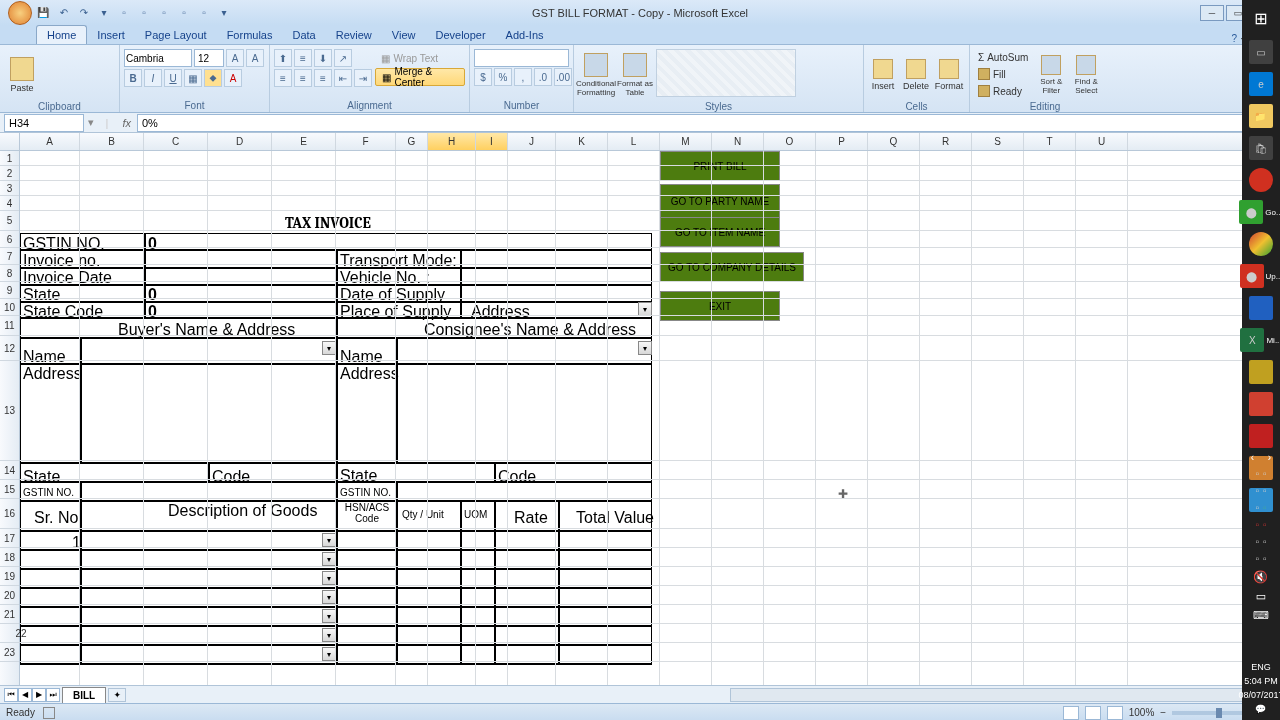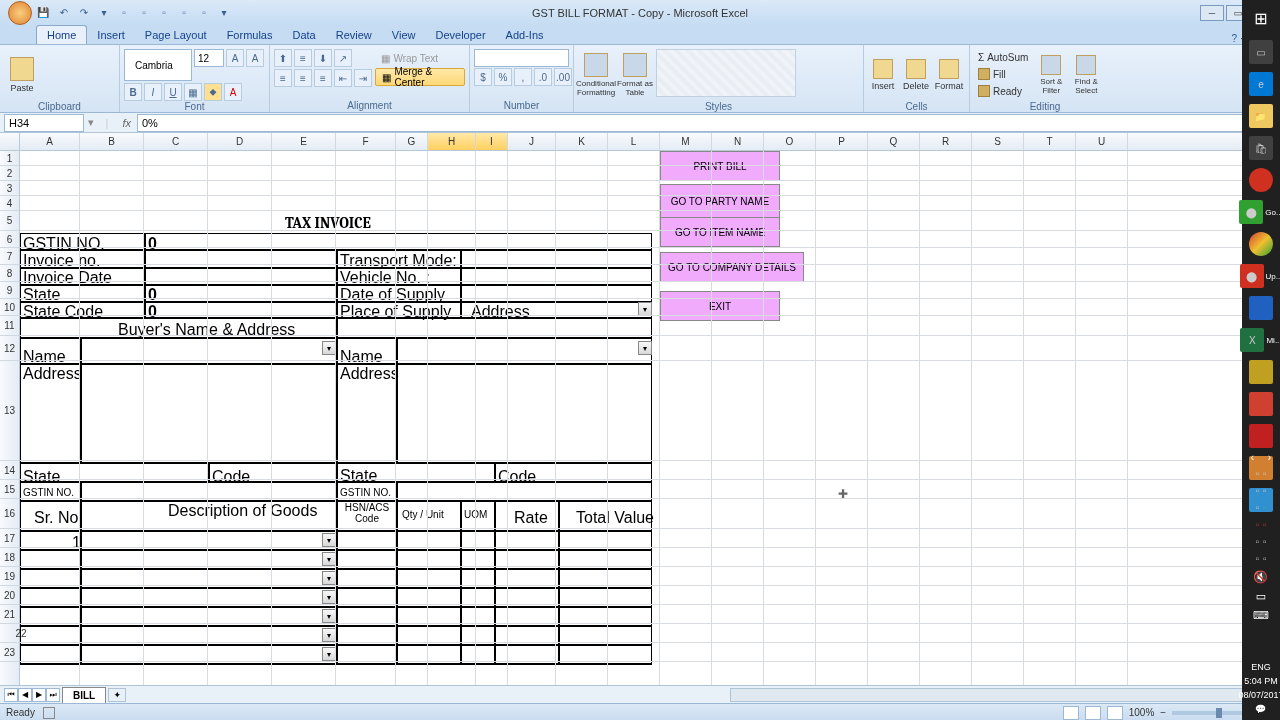--- a/index.html
+++ b/index.html
@@ -27,21 +27,21 @@
 .rgroup .gbody { flex: 1; display: flex; align-items: flex-start; gap: 3px; padding-top: 2px; }
 
 .bigbtn { width: 36px; height: 52px; display: flex; flex-direction: column; align-items: center; justify-content: center; gap: 2px; font-size: 9px; color: #333; }
 .bigbtn .bicon { width: 24px; height: 24px; background: #f0d890; border: 1px solid #c0a060; }
 .smallcol { display: flex; flex-direction: column; gap: 1px; }
 .smallbtn { height: 16px; padding: 0 4px; display: flex; align-items: center; gap: 3px; font-size: 10px; color: #333; }
 .smallbtn .sicon { width: 12px; height: 12px; background: #d0b060; border: 1px solid #a08040; }
 
 .font-controls { display: flex; flex-direction: column; gap: 2px; }
 .font-row { display: flex; gap: 2px; }
-.font-name { width: 68px; height: 32px; border: 1px solid #9bb8d6; background: #fff; font-size: 10px; padding: 0 10px; display: flex; align-items: center; }
+.font-name { width: 68px; height: 18px; border: 1px solid #9bb8d6; background: #fff; font-size: 10px; padding: 0 1px; display: flex; align-items: center; }
 .font-size { width: 30px; height: 18px; border: 1px solid #9bb8d6; background: #fff; font-size: 10px; padding: 0 3px; display: flex; align-items: center; }
 .tinybtn { width: 18px; height: 18px; border: 1px solid #b8cce0; background: #e8f1fb; display: flex; align-items: center; justify-content: center; font-size: 10px; color: #4a6a90; }
 
 .align-grid { display: flex; flex-direction: column; gap: 2px; }
 .align-row { display: flex; gap: 2px; }
 .merge-btn { height: 18px; padding: 0 6px; border: 1px solid #d8a838; background: linear-gradient(#ffe8a8, #ffd878); font-size: 10px; display: flex; align-items: center; gap: 3px; border-radius: 2px; }
 .wrap-btn { height: 18px; padding: 0 6px; font-size: 10px; display: flex; align-items: center; gap: 3px; color: #999; }
 
 .num-fmt { width: 95px; height: 18px; border: 1px solid #9bb8d6; background: #fff; font-size: 10px; }
 .styles-body { width: 140px; height: 48px; background: repeating-linear-gradient(45deg, #f0f4f8, #f0f4f8 4px, #e8eef4 4px, #e8eef4 8px); border: 1px solid #c0d0e0; }
@@ -66,21 +66,21 @@
 
 .sheet { position: relative; flex: 1; }
 .gridlines-v { position: absolute; top: 0; bottom: 0; border-right: 1px solid #d8dce0; }
 .gridlines-h { position: absolute; left: 0; right: 0; border-bottom: 1px solid #d8dce0; }
 .inv-title { font-family: Cambria, serif; font-size: 15px; font-weight: bold; }
 .inv-border { border: 1px solid #000; position: absolute; }
 .inv-text { position: absolute; }
 .dropdown-arrow { position: absolute; width: 14px; height: 14px; border: 1px solid #888; background: linear-gradient(#f8f8f8, #d8d8d8); font-size: 8px; display: flex; align-items: center; justify-content: center; }
 
 
-.float-btn { position: absolute; background: #f0abfc; border: 1px solid #888; font-size: 10px; display: flex; align-items: center; justify-content: center; cursor: pointer; }
+.float-btn { position: absolute; background: #4d7c0f; border: 1px solid #888; font-size: 10px; display: flex; align-items: center; justify-content: center; cursor: pointer; }
 
 
 .sheet-tabs { height: 18px; background: #e8f0f8; border-top: 1px solid #b0c4d8; display: flex; align-items: center; font-size: 10px; position: relative; }
 .tab-nav { display: flex; padding-left: 4px; }
 .tab-navbtn { width: 14px; height: 14px; border: 1px solid #9bb8d6; background: #fff; font-size: 8px; display: flex; align-items: center; justify-content: center; }
 .stab { padding: 2px 10px; background: #fff; border: 1px solid #888; border-bottom: none; margin-left: 2px; font-weight: bold; }
 .hscroll { position: absolute; right: 18px; left: 730px; height: 14px; background: #e0e8f0; border: 1px solid #b0c4d8; top: 2px; }
 
 
 .statusbar { height: 18px; background: linear-gradient(#dce8f4, #c8dcf0); border-top: 1px solid #9bb8d6; display: flex; align-items: center; font-size: 10px; color: #333; padding: 0 6px; justify-content: space-between; }
@@ -376,20 +376,21 @@
       <div class="inv-text" style="left:320px;top:101px">Transport Mode:</div>
       <div class="inv-text" style="left:320px;top:118px">Vehicle No. :</div>
       <div class="inv-text" style="left:320px;top:135px">Date of Supply</div>
       <div class="inv-text" style="left:320px;top:152px">Place of Supply</div>
       <div class="inv-text" style="left:451px;top:152px">Address</div>
       <div class="dropdown-arrow" style="left:618px;top:151px">▾</div>
 
       <div class="inv-border" style="left:0;top:167px;width:632px;height:20px"></div>
       <div class="inv-border" style="left:316px;top:167px;width:0;height:20px"></div>
       <div class="inv-text" style="left:98px;top:170px">Buyer's Name &amp; Address</div>
+      <div class="inv-text" style="left:404px;top:170px">Consignee's Name &amp; Address</div>
 
       <div class="inv-border" style="left:0;top:187px;width:632px;height:125px"></div>
       <div class="inv-border" style="left:60px;top:187px;width:0;height:125px"></div>
       <div class="inv-border" style="left:316px;top:187px;width:0;height:125px"></div>
       <div class="inv-border" style="left:376px;top:187px;width:0;height:125px"></div>
       <div class="inv-border" style="left:0;top:212px;width:632px;height:0"></div>
       <div class="inv-text" style="left:3px;top:197px">Name</div>
       <div class="inv-text" style="left:3px;top:214px">Address</div>
       <div class="inv-text" style="left:320px;top:197px">Name</div>
       <div class="inv-text" style="left:320px;top:214px">Address</div>

